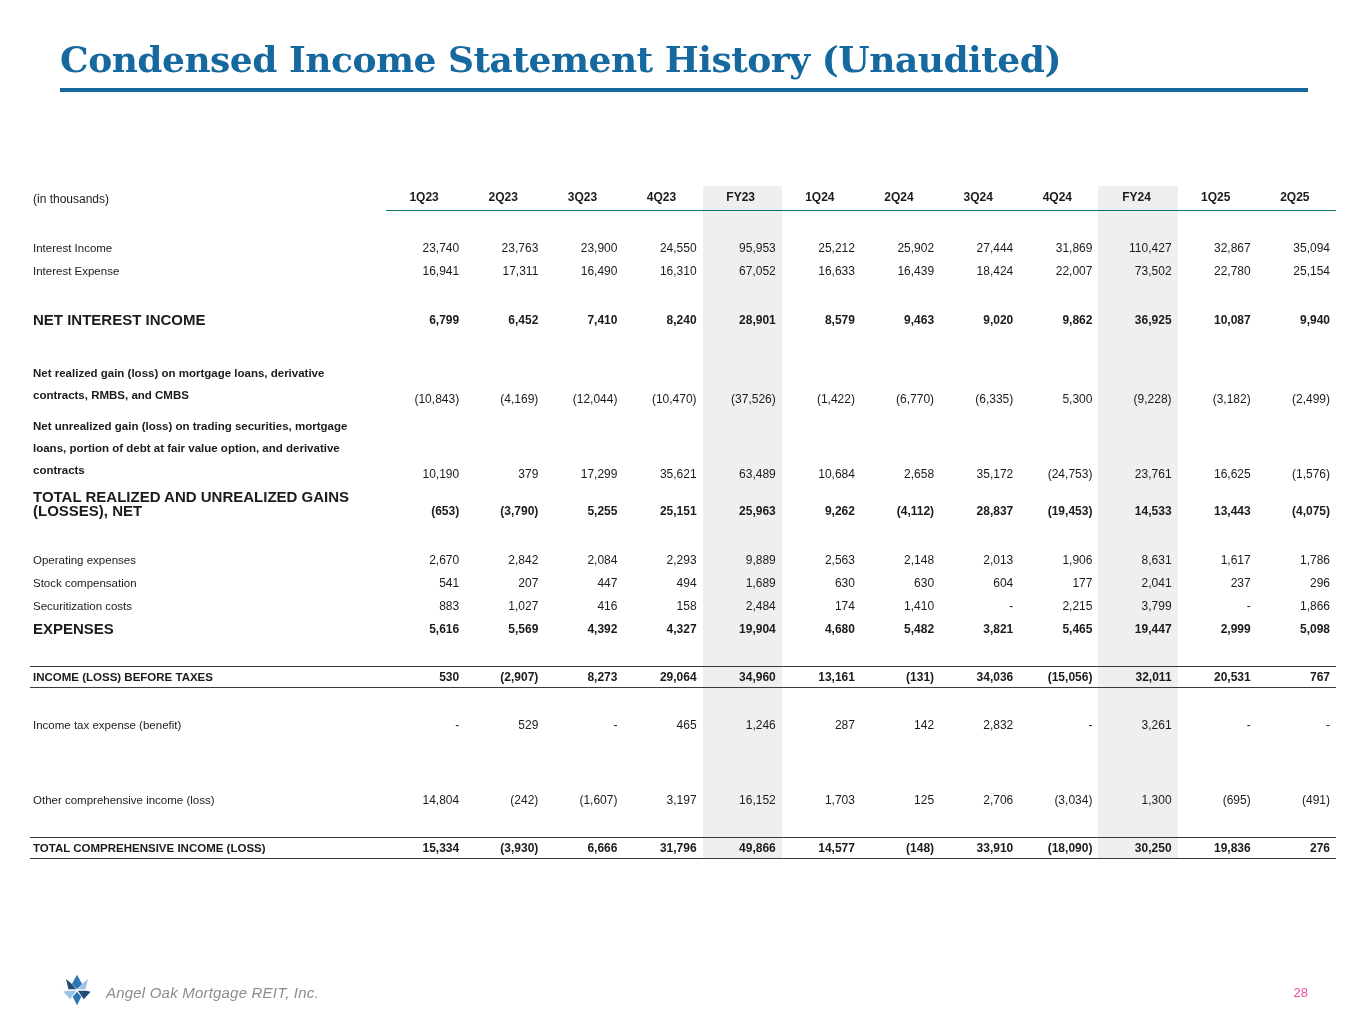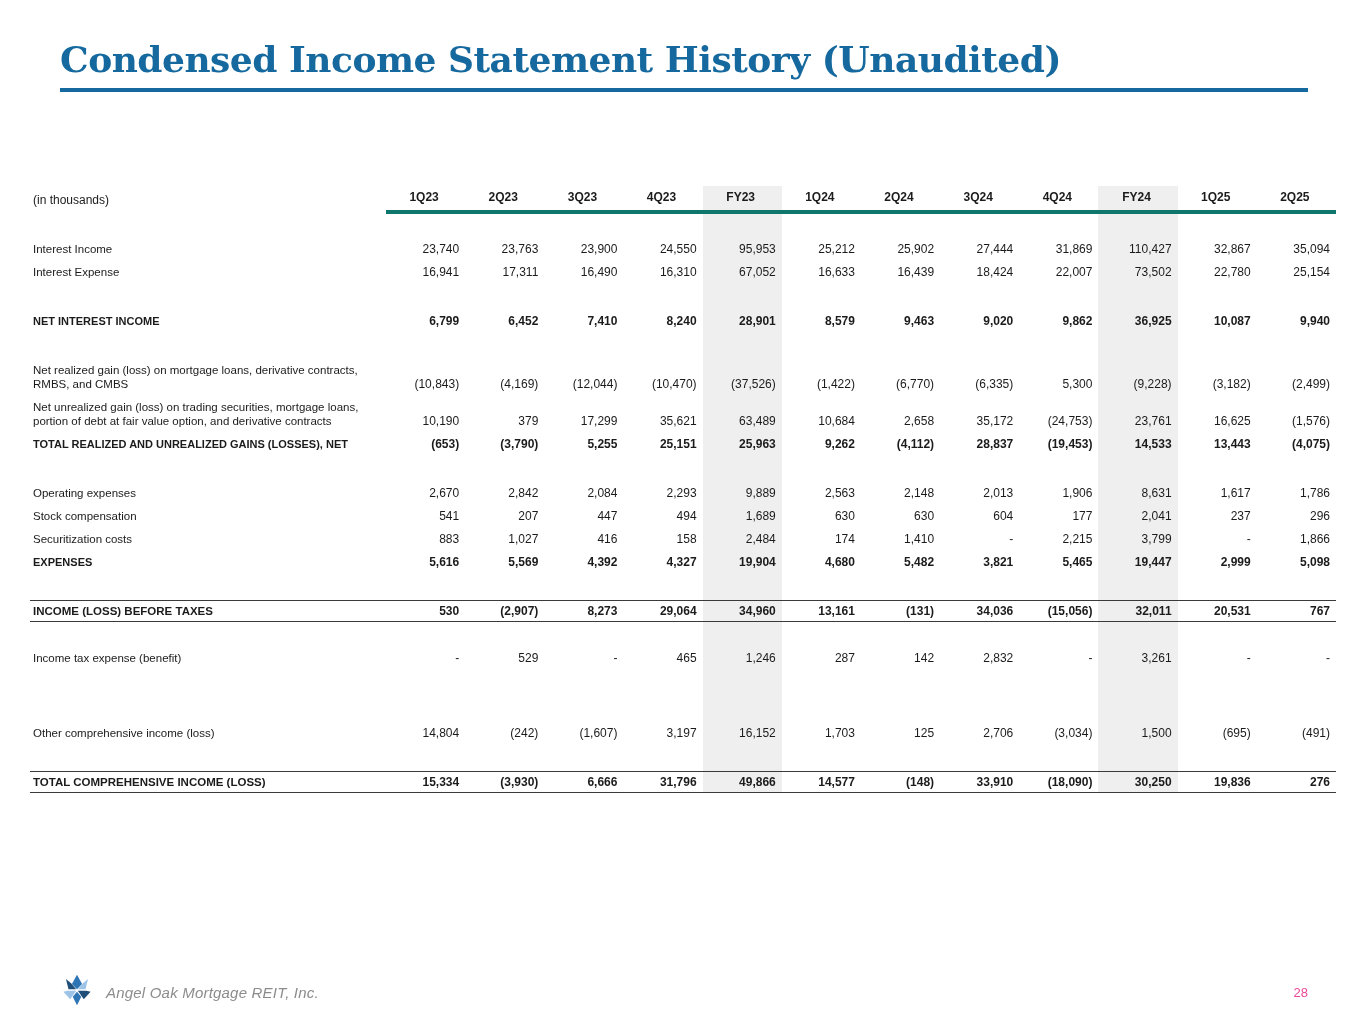--- a/index.html
+++ b/index.html
@@ -23,34 +23,34 @@
   
   table.income {
     position:absolute; left:30px; top:186px; width:1306px;
     border-collapse:collapse; table-layout:fixed;
     font-size:12px; color:#1b1b1b;
   }
   table.income td { vertical-align:bottom; padding:4px 6px 5px 3px; line-height:14px; }
   thead td.units { width:356px; font-size:12px; }
   thead td.num {
     font-weight:bold; text-align:center; padding-bottom:6px;
-    border-bottom:4px solid #0f766e;
+    border-bottom:1px solid #0f766e;
   }
   td.num { text-align:right; white-space:nowrap; }
   td.hl  { background:var(--hl, #efefef); }
   td.label { font-size:11.5px; padding-right:10px; }
   tr.bold td { font-weight:bold; }
-  tr.bold td.label { font-size:11px; }
+  tr.bold td.label { font-size:15px; }
   tr.total td {
     font-weight:bold;
     border-top:1px solid #3a3a3a; border-bottom:1px solid #3a3a3a;
     padding-top:3px; padding-bottom:3px;
   }
   tr.spacer td { height:26px; padding:0; }
-  tr.multiline td.label { line-height:14px; }
+  tr.multiline td.label { line-height:22px;font-weight:bold; }
 
   
   .footer {
     position:absolute; left:60px; right:57px; top:972px; height:40px;
     display:flex; align-items:center; justify-content:space-between;
   }
   .brand { display:flex; align-items:center; gap:12px; }
   .brand-name { color:#8c8c8c; font-size:15px; letter-spacing:0.2px;font-style:italic; }
   .page-number { color:#ec4899; font-size:13px; }
 </style>
@@ -385,21 +385,21 @@
           <td class="label">Other comprehensive income (loss)</td>
           <td class="num">14,804</td>
           <td class="num">(242)</td>
           <td class="num">(1,607)</td>
           <td class="num">3,197</td>
           <td class="num hl">16,152</td>
           <td class="num">1,703</td>
           <td class="num">125</td>
           <td class="num">2,706</td>
           <td class="num">(3,034)</td>
-          <td class="num hl">1,500</td>
+          <td class="num hl">1,300</td>
           <td class="num">(695)</td>
           <td class="num">(491)</td>
         </tr>
         <tr class="spacer">
           <td></td>
           <td></td>
           <td></td>
           <td></td>
           <td></td>
           <td class="hl"></td>

